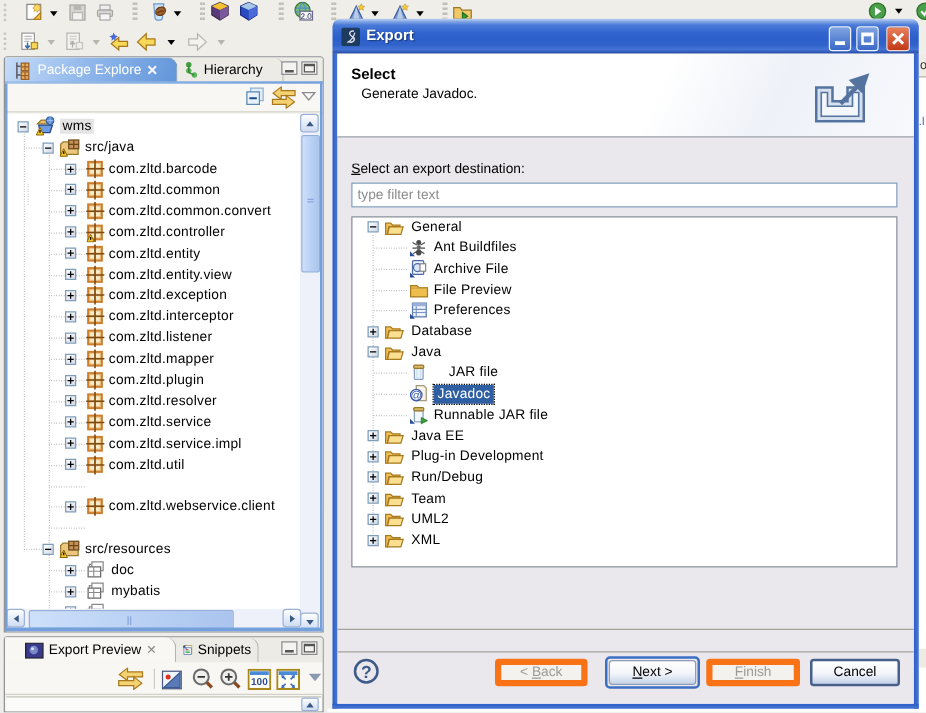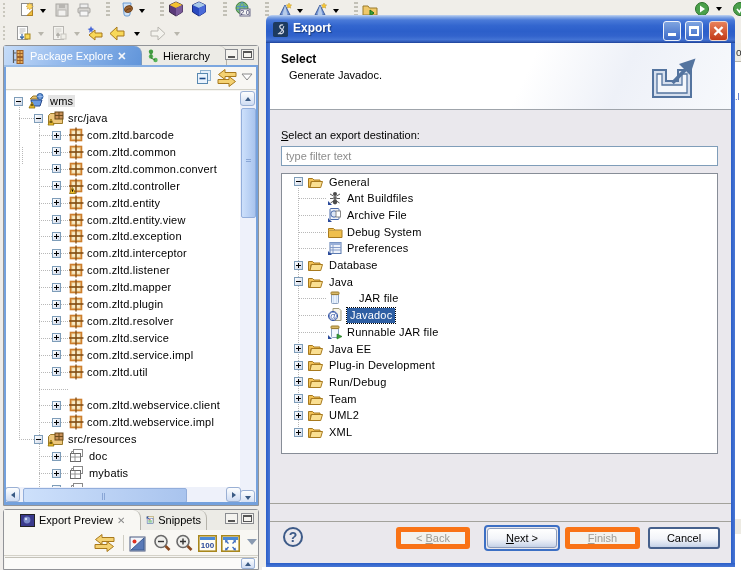--- a/index.html
+++ b/index.html
@@ -456,32 +456,20 @@
         <svg width="16" height="16" viewBox="0 0 16 16" style="flex:none;">
           <rect x="1.5" y="2.5" width="11" height="11" fill="#e8c488" stroke="#cd7f2e" stroke-width="1.6"></rect>
           <rect x="3.2" y="4.2" width="3" height="2.8" fill="#f8ecc8"></rect>
           <rect x="7.8" y="4.2" width="3" height="2.8" fill="#f8ecc8"></rect>
           <rect x="3.2" y="9" width="3" height="2.8" fill="#f8ecc8"></rect>
           <rect x="7.8" y="9" width="3" height="2.8" fill="#f8ecc8"></rect>
           <path d="M7 0.5v15M-0.5 8h15" stroke="#7c4a12" stroke-width="1.3"></path>
         </svg>
         <span style="margin-left:2px;">com.zltd.webservice.client</span>
       </div>
-      <div class="trow" style="left:47px; top:322.79999999999984px;">
-        <span class="expander plus" style="margin-right:8px;"></span>
-        <svg width="16" height="16" viewBox="0 0 16 16" style="flex:none;">
-          <rect x="1.5" y="2.5" width="11" height="11" fill="#e8c488" stroke="#cd7f2e" stroke-width="1.6"></rect>
-          <rect x="3.2" y="4.2" width="3" height="2.8" fill="#f8ecc8"></rect>
-          <rect x="7.8" y="4.2" width="3" height="2.8" fill="#f8ecc8"></rect>
-          <rect x="3.2" y="9" width="3" height="2.8" fill="#f8ecc8"></rect>
-          <rect x="7.8" y="9" width="3" height="2.8" fill="#f8ecc8"></rect>
-          <path d="M7 0.5v15M-0.5 8h15" stroke="#7c4a12" stroke-width="1.3"></path>
-        </svg>
-        <span style="margin-left:2px;">com.zltd.webservice.impl</span>
-      </div>
       <div class="trow" style="left:29px; top:339.6999999999998px;">
         <span class="expander" style="margin-right:4px;"></span>
         <svg width="17" height="16" viewBox="0 0 17 16" style="flex:none;">
           <path d="M1.5 13.5v-8l2-2h5l2 2h5v8z" fill="#edc77d" stroke="#9a7a2a"></path>
           <rect x="8" y="2" width="8" height="7" fill="#c89058" stroke="#6a4a1a"></rect>
           <path d="M8 5.5h8M12 2v7" stroke="#6a4a1a"></path>
           <path d="M1 15l3-6 3 6z" fill="#f4c430" stroke="#8a6a00" stroke-width="0.8"></path>
           <path d="M4 11v2.2" stroke="#000" stroke-width="1"></path>
         </svg>
         <span style="margin-left:4px;">src/resources</span>
@@ -686,21 +674,21 @@
             <rect x="9" y="4" width="4.5" height="6" fill="#fff" stroke="#888"></rect>
             <path d="M1 15l0-4 4 4z" fill="#2a4a9a"></path>
           </svg>
           <span style="margin-left:4px;">Archive File</span>
         </div>
         <div class="drow" style="left:45px; top:49.099999999999994px;">
           <svg width="16" height="16" viewBox="0 0 16 16" style="flex:none;">
             <path d="M1.5 13.5v-9h5l1.5 1.5h7v7.5z" fill="#efbf4e" stroke="#a87a1e"></path>
             <path d="M1.5 6.5h13.5" stroke="#c8a14a"></path>
           </svg>
-          <span style="margin-left:4px;">Debug System</span>
+          <span style="margin-left:4px;">File Preview</span>
         </div>
         <div class="drow" style="left:45px; top:65.8px;">
           <svg width="16" height="16" viewBox="0 0 16 16" style="flex:none;">
             <rect x="3" y="2.5" width="11" height="11" fill="#eef2fa" stroke="#5a7ab0"></rect>
             <rect x="3" y="2.5" width="11" height="2.5" fill="#9ab0d8"></rect>
             <path d="M3 7.5h11M3 10h11M6 5v8.5" stroke="#7a94c4" stroke-width="0.9"></path>
             <path d="M1 15l0-4 4 4z" fill="#2a4a9a"></path>
           </svg>
           <span style="margin-left:4px;">Preferences</span>
         </div>

